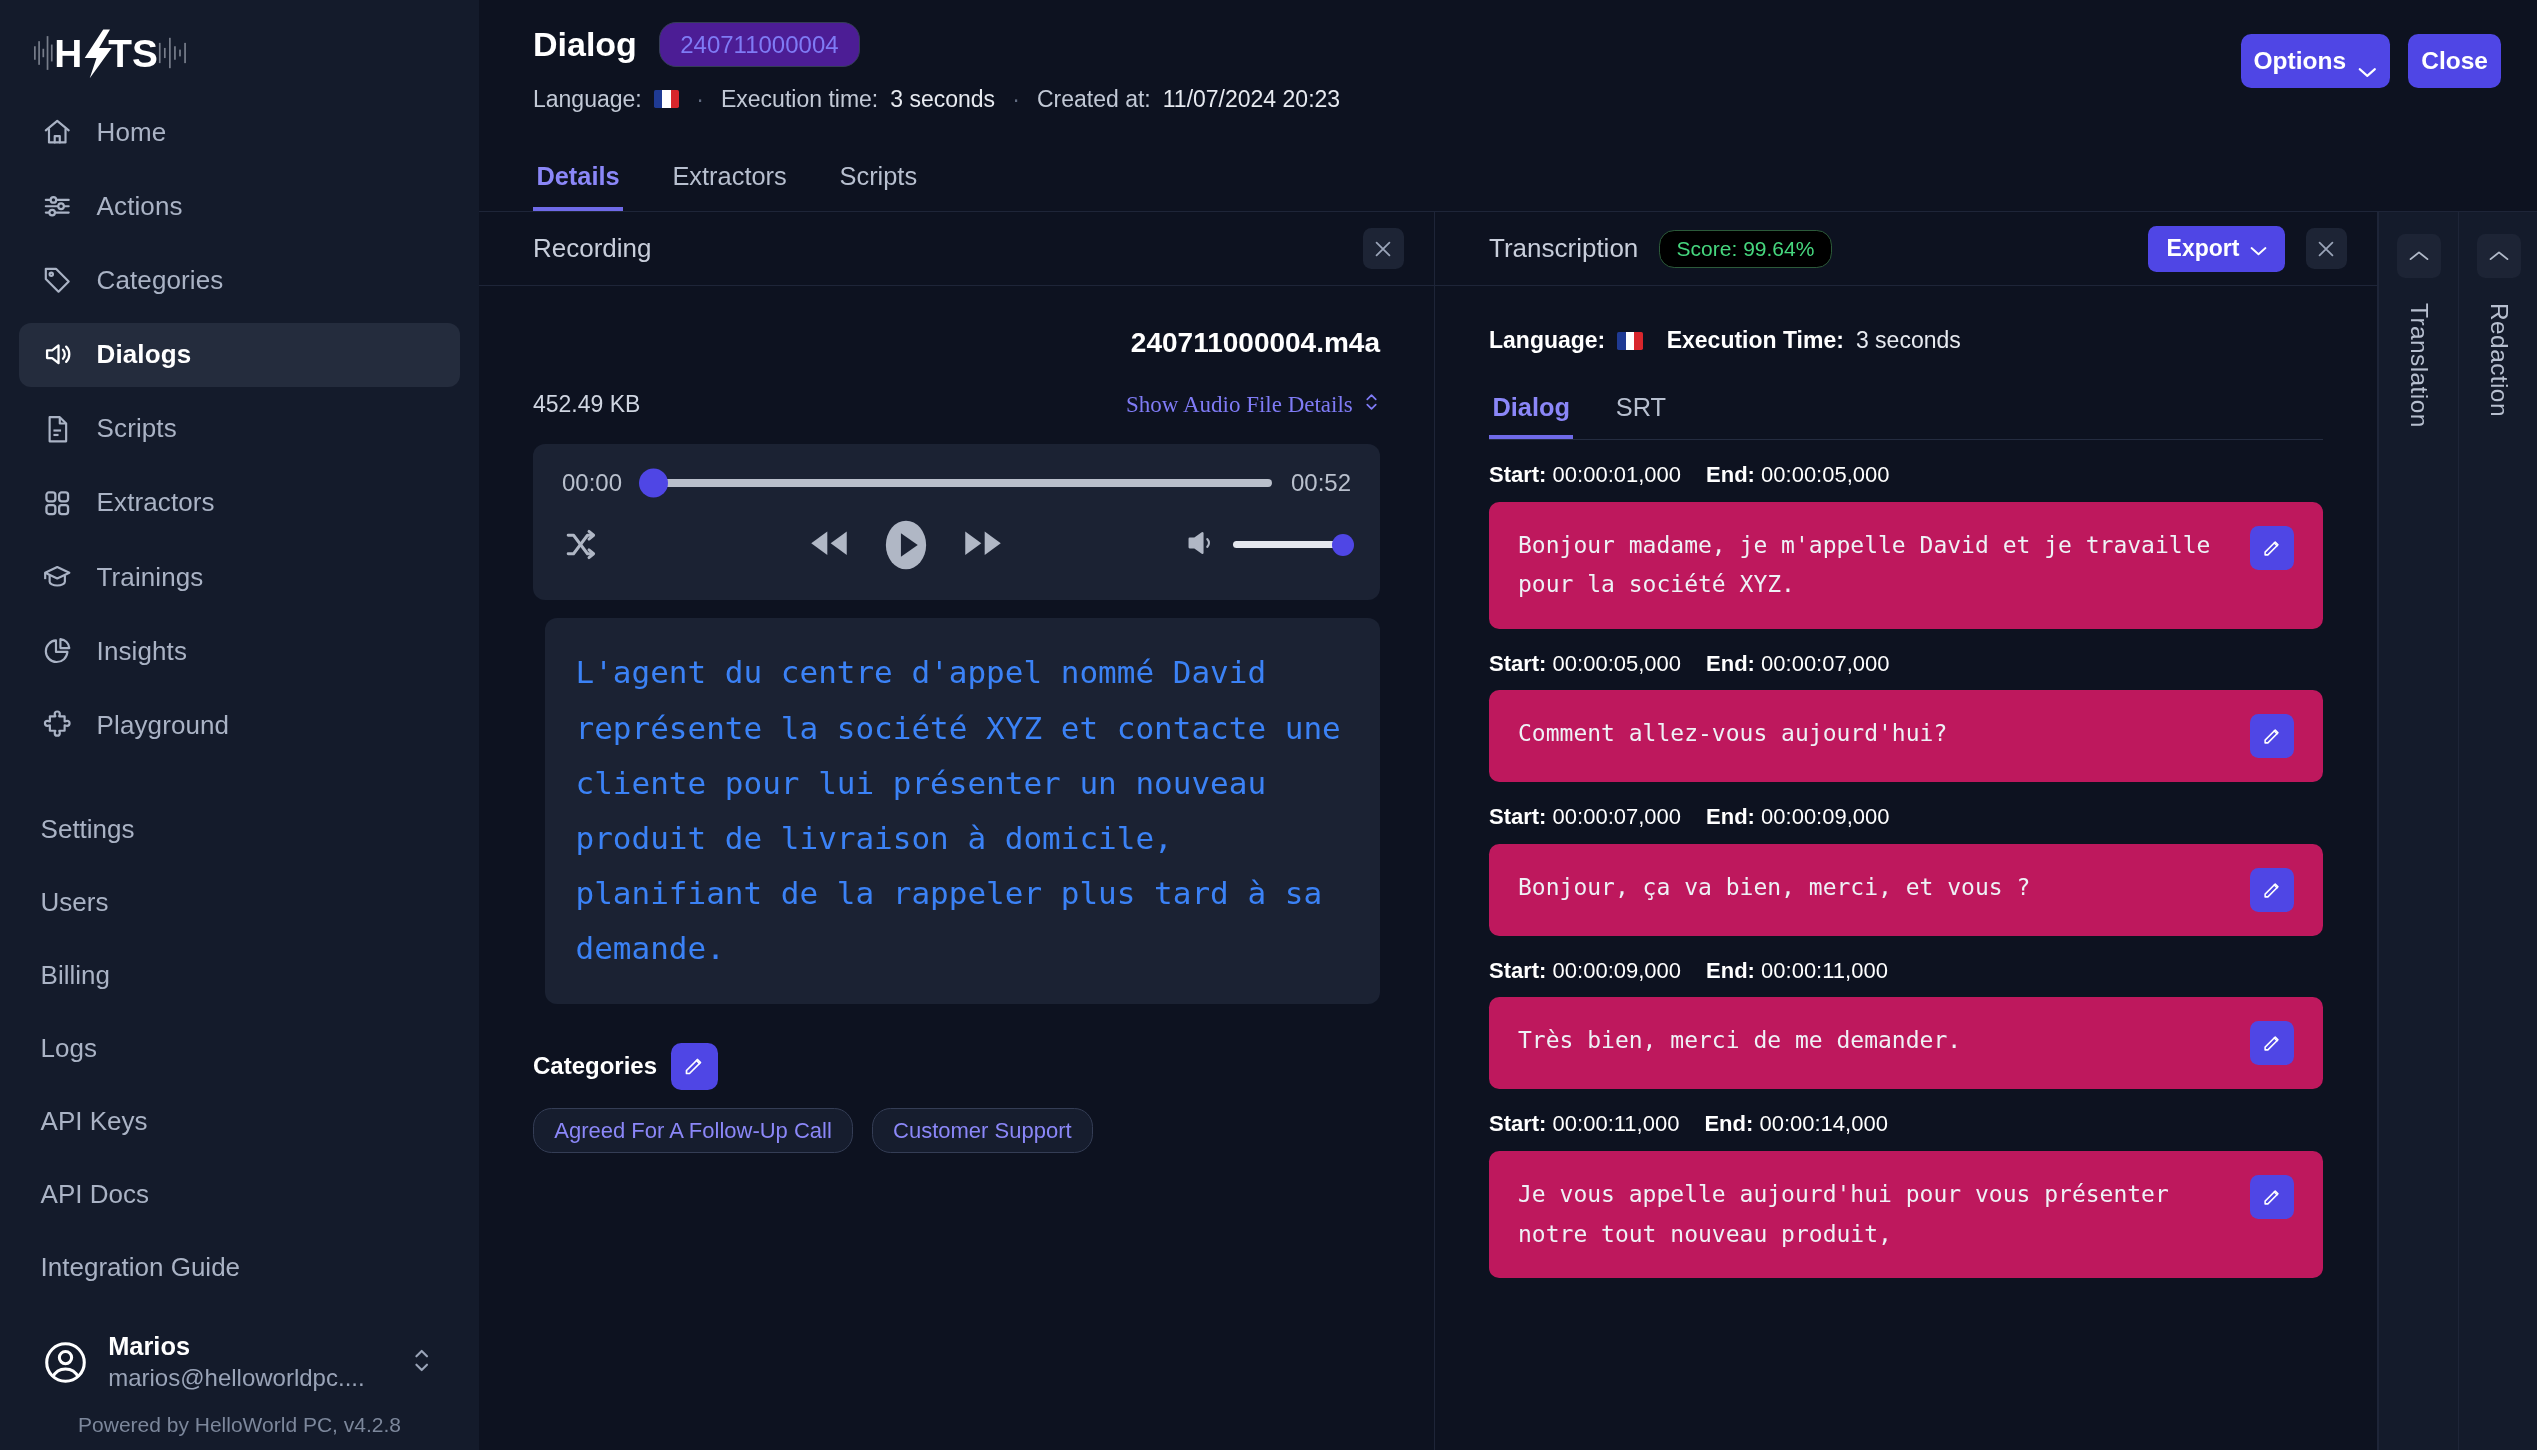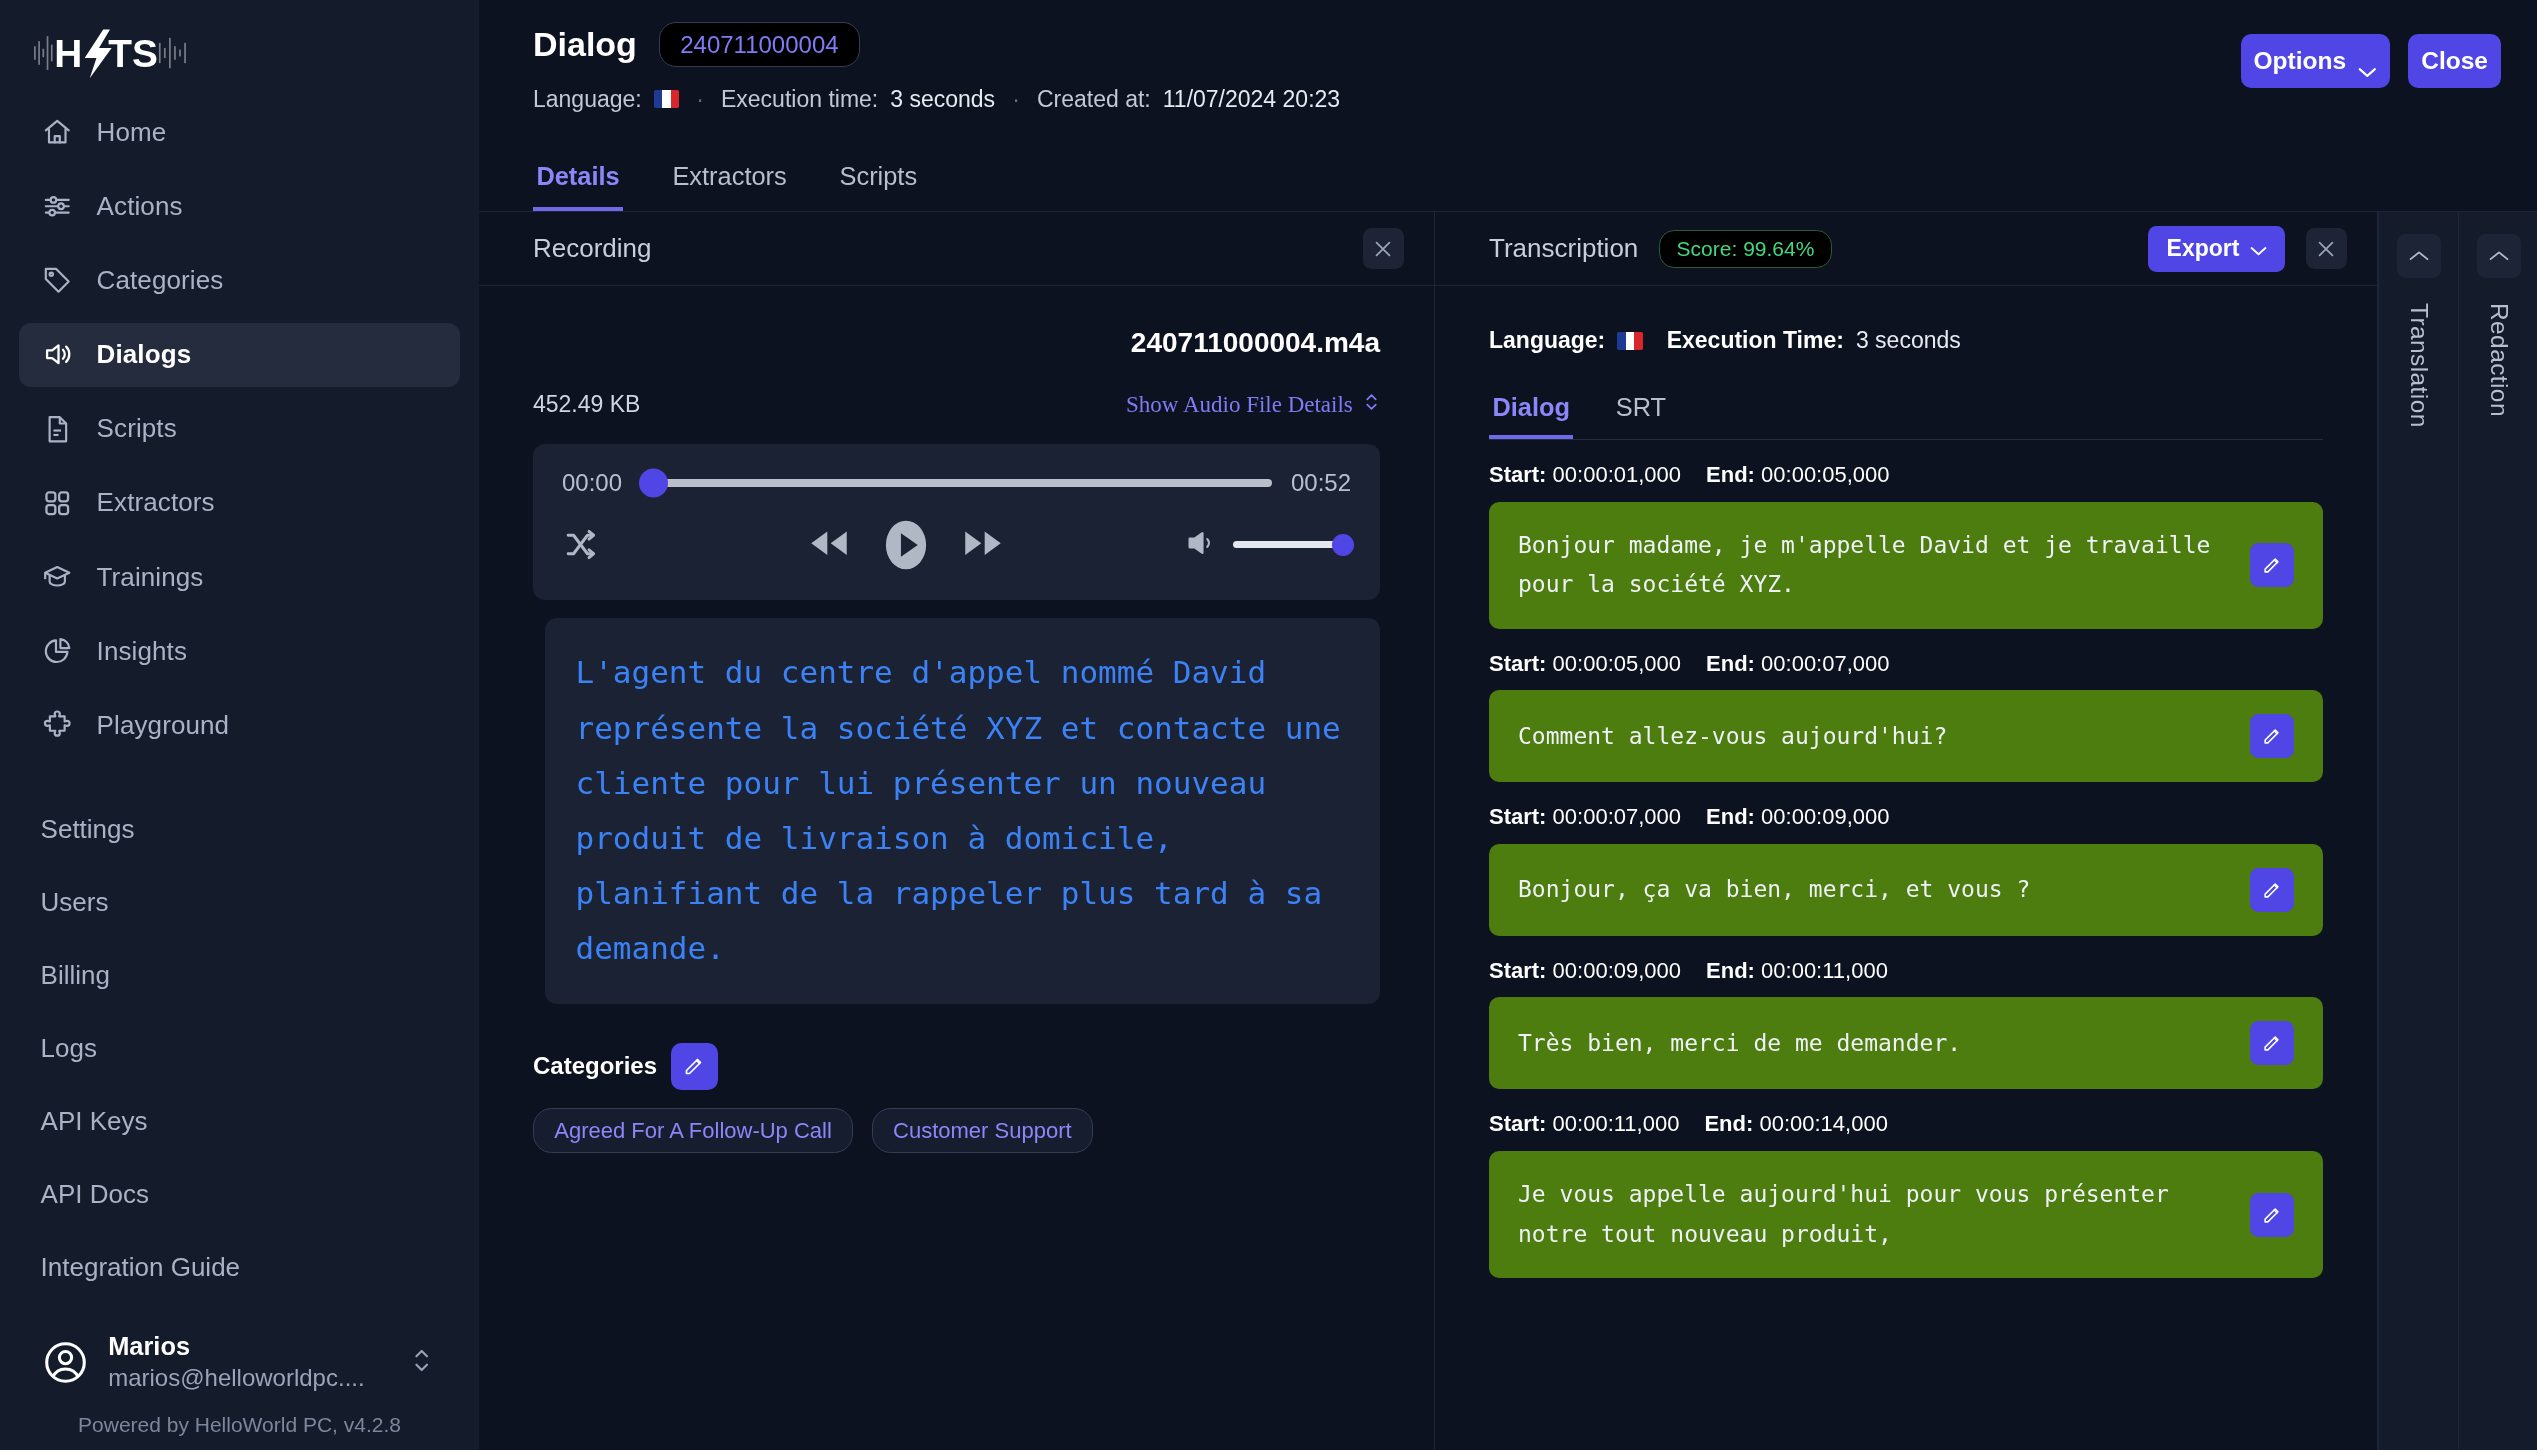--- a/index.html
+++ b/index.html
@@ -67,21 +67,21 @@
 
   .topbar {
     padding: 22px 37px 0 54px;
     display: flex; align-items: flex-start; justify-content: space-between;
     height: 146px; flex: 0 0 146px;
   }
   .title-row { display: flex; align-items: center; gap: 22px; }
   .page-title { color: #ffffff; font-size: 34px; font-weight: 700; }
   .id-chip {
     border: 0.8px solid #343d55; border-radius: 17px;
-    padding: 7.6px 20.3px; color: #7f7bf5; font-size: 24px; background: #000000;
+    padding: 7.6px 20.3px; color: #7f7bf5; font-size: 24px; background: #4c1d95;
   }
   .meta-row { display: flex; align-items: center; gap: 12px; margin-top: 18.6px; color: #c2c9d6; font-size: 23px; }
   .meta-dot { color: #626c82; margin: 0 5.1px; }
   .meta-val { color: #e7eaf0; }
   .flag {
     display: inline-block; width: 25.4px; height: 18px; border-radius: 1.7px; position: relative;
     overflow: hidden; vertical-align: -1.7px;
     background: linear-gradient(90deg,#1f3a93 0 33.33%, #ffffff 33.33% 66.66%, #d8262c 66.66% 100%);
   }
   .topbtns { display: flex; gap: 18.6px; padding-top: 12px; }
@@ -183,22 +183,22 @@
     border-bottom: 4.2px solid transparent; cursor: pointer; padding: 0 3.4px;
   }
   .tr-tab.active { color: #8b87f8; font-weight: 700; border-bottom-color: #6f6ae8; }
 
   .tr-list { margin-top: 22px; }
   .tr-item { margin-bottom: 22px; }
   .tr-times { display: flex; gap: 25px; color: #ffffff; font-size: 22px; }
   .tr-times .k { font-weight: 700; }
   .tr-times .v { font-weight: 400; }
   .tr-bubble {
-    margin-top: 13.5px; background: #4d7c0f; border-radius: 10.2px;
-    padding: 24px 29px; display: flex; align-items: center; gap: 17px;
+    margin-top: 13.5px; background: #be185d; border-radius: 10.2px;
+    padding: 24px 29px; display: flex; align-items: flex-start; gap: 17px;
     min-height: 91px;
   }
   .tr-text {
     flex: 1; color: #eef1f6; font-family: "DejaVu Sans Mono", monospace;
     font-size: 23px; line-height: 1.72;
   }
   .tr-edit {
     width: 44px; height: 44px; flex: 0 0 44px; border-radius: 8.5px; background: #4f46e5;
     display: flex; align-items: center; justify-content: center; cursor: pointer;
   }

